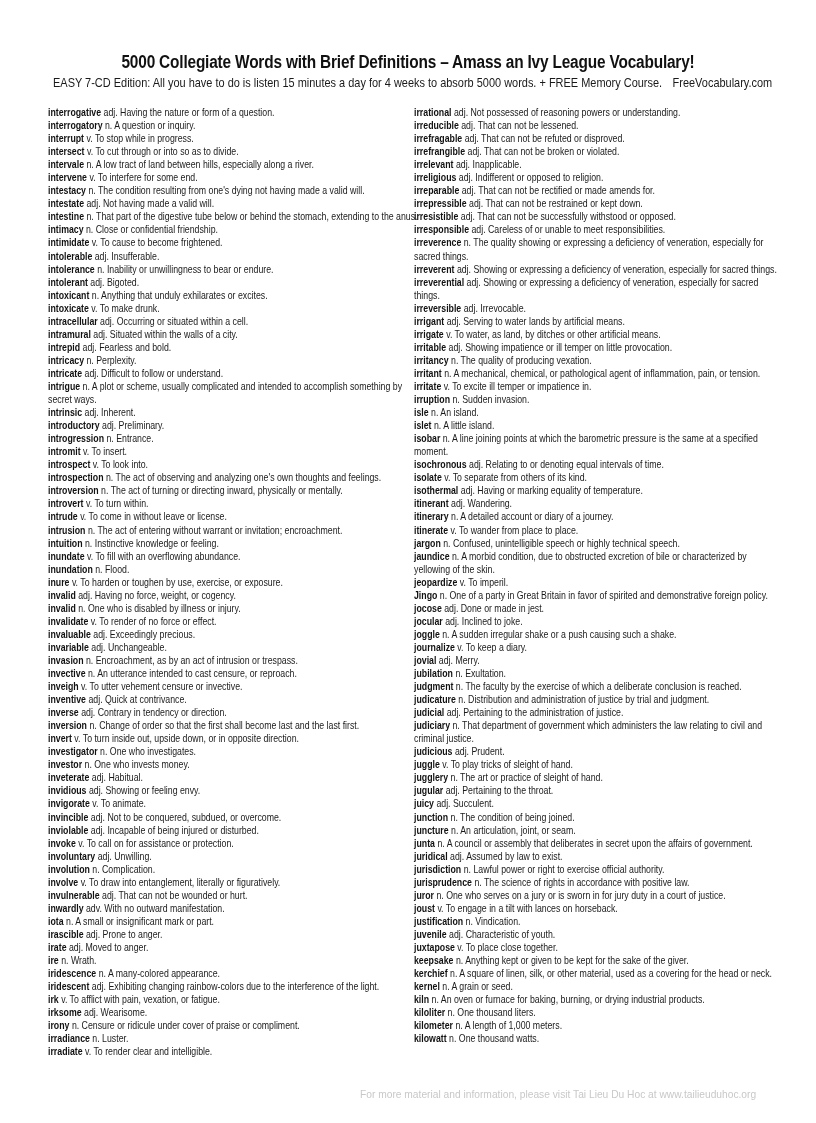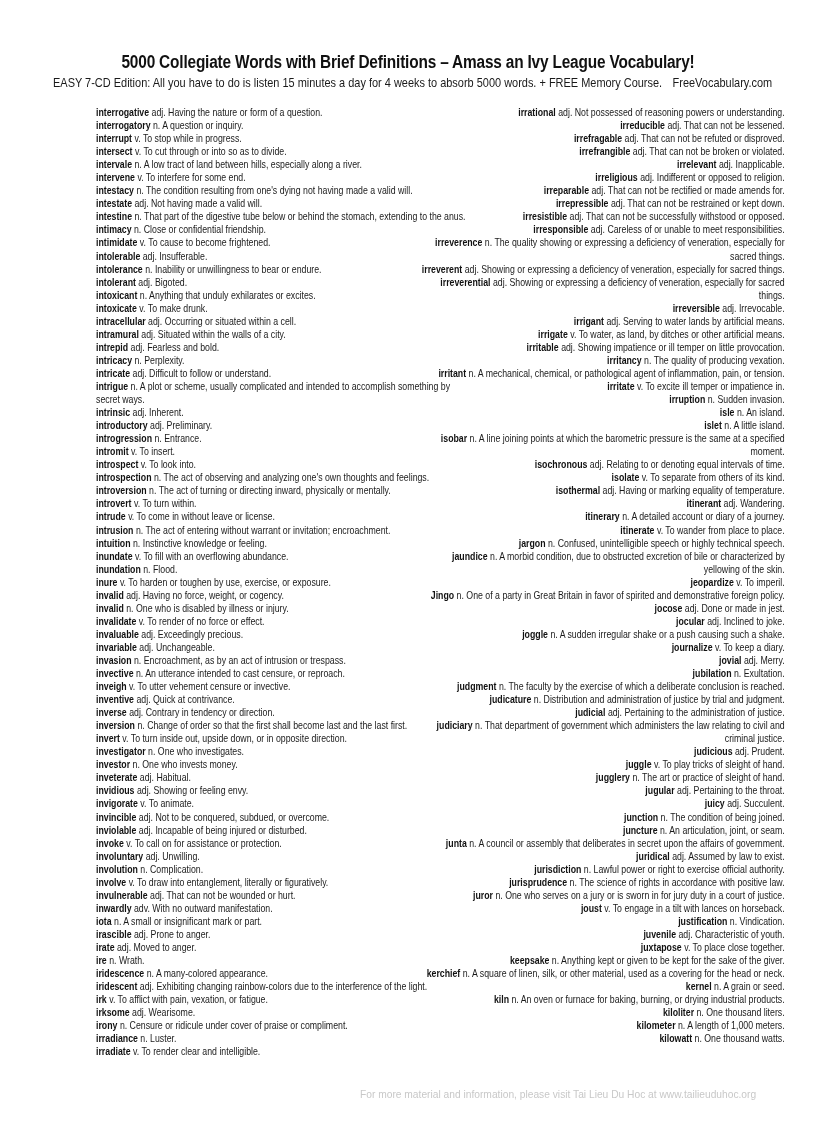--- a/index.html
+++ b/index.html
@@ -1,22 +1,22 @@
 <!DOCTYPE html>
 <html><head>
 <meta charset="utf-8">
 <style>
   html, body { margin: 0; padding: 0; background: #ffffff; }
   body { width: 816px; height: 1123px; position: relative; overflow: hidden; font-family: "Liberation Sans", sans-serif; color: #111; }
   .title { position: absolute; top: 52px; left: 0; width: 816px; text-align: center; font-weight: bold; font-size: 17.5px; letter-spacing: -0.2px; transform: scaleX(0.88); transform-origin: center; white-space: nowrap; color: #111; }
   .subtitle { position: absolute; top: 76px; left: 0; width: 816px; text-align: center; font-size: 12.6px; transform: scaleX(0.87); transform-origin: center; white-space: nowrap; color: #1a1a1a; }
   .subtitle .site { margin-left: 12px; }
   .col { position: absolute; top: 106px; width: 400px; font-size: 10.2px; line-height: 13.05px; color: #1a1a1a; }
-  .col-left { left: 48px; margin-left: 48px; }
-  .col-right { left: 414px; text-align: right; }
+  .col-left { left: 48px; }
+  .col-right { left: 414px; }
   .col-inner { transform: scaleX(0.86); transform-origin: left top; width: 431px; }
   .entry { margin: 0; padding: 0; }
   .word { font-weight: bold; color: #111; }
   .footer { position: absolute; top: 1088px; left: 360px; width: 420px; font-size: 11px; color: #c8c8c8; white-space: nowrap; transform: scaleX(0.93); transform-origin: left top; }
 </style>
 </head>
 <body>
 
 <div class="title">5000 Collegiate Words with Brief Definitions – Amass an Ivy League Vocabulary!</div>
 <div class="subtitle"><span>EASY 7-CD Edition: All you have to do is listen 15 minutes a day for 4 weeks to absorb 5000 words. + FREE Memory Course.</span><span class="site">FreeVocabulary.com</span></div>

